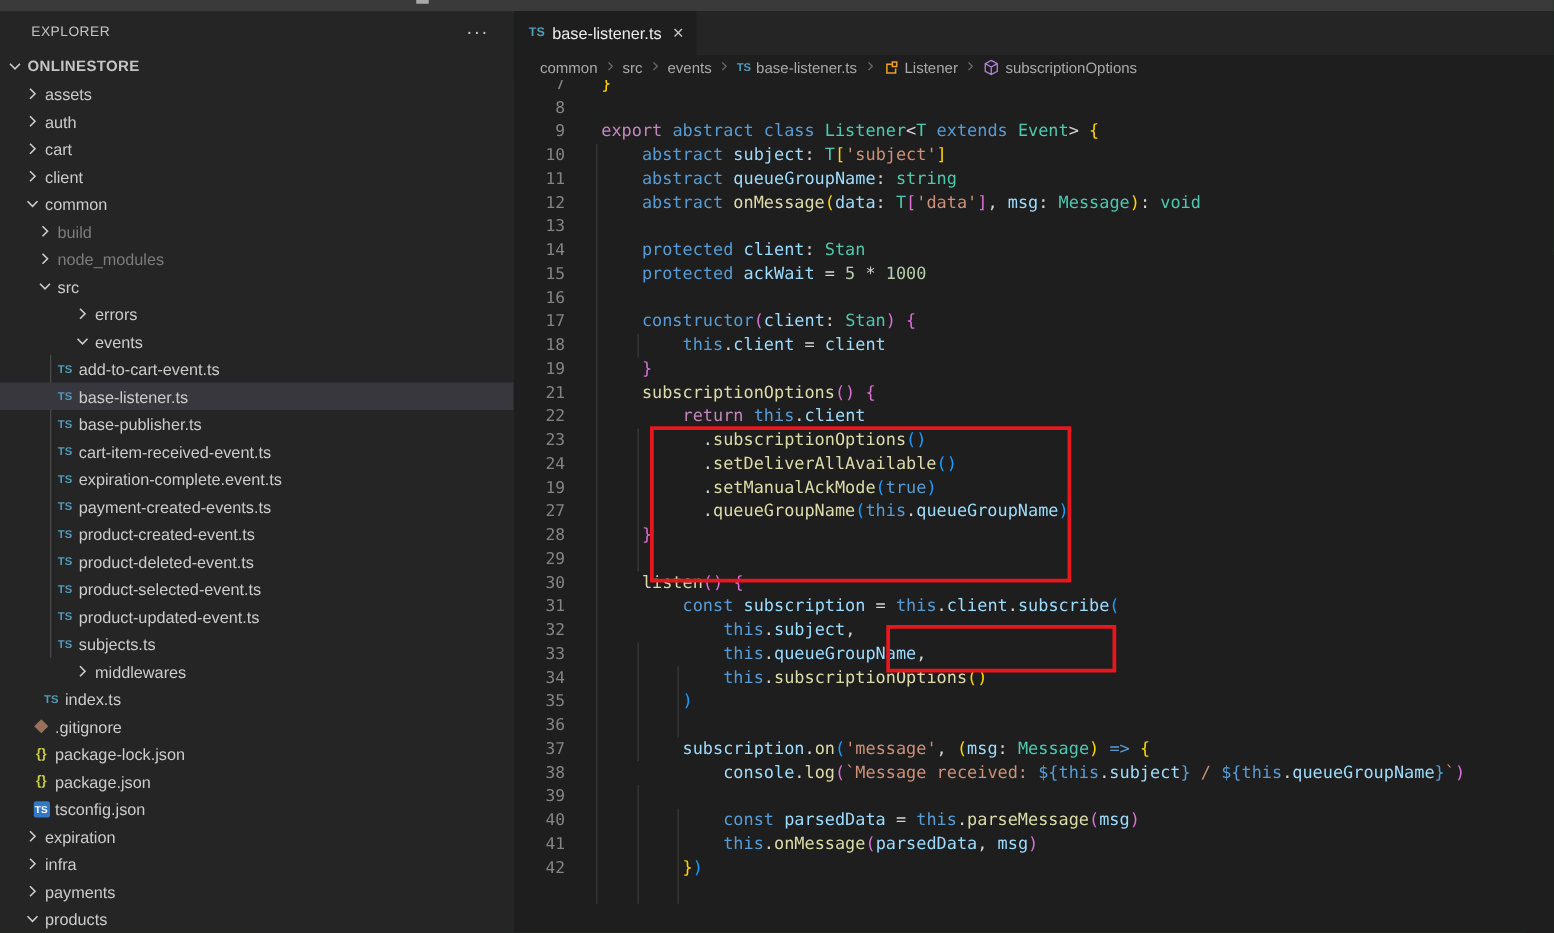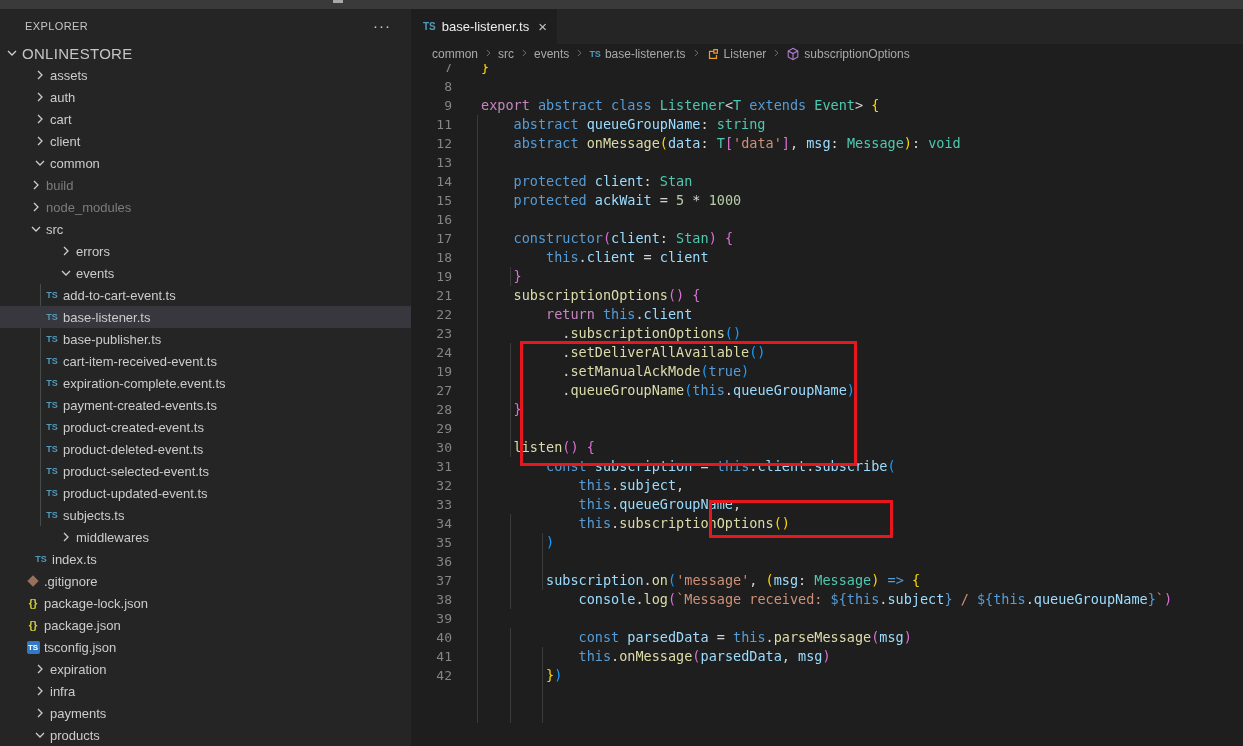--- a/index.html
+++ b/index.html
@@ -17,23 +17,23 @@
                padding:0 20px 0 25px; }
   #sb-title { font-size:11px; color:#c5c5c5; letter-spacing:.4px; }
   #sb-actions { color:#cfcfcf; font-size:15px; letter-spacing:1px; cursor:pointer; line-height:10px; }
   #tree { position:relative; }
   .row { position:relative; height:22px; display:flex; align-items:center; color:#cccccc;
          font-size:13px; white-space:nowrap; cursor:pointer; }
   .row.selected { background:#37373d; }
   .row.dim .lbl { color:#7c7c7c; }
   .row .twist { width:16px; height:16px; flex:0 0 16px; display:flex; align-items:center; justify-content:center; margin-right:2px; }
   .row .lbl { color:#cccccc; }
-  .row.root .lbl { font-weight:normal; font-size:15px; color:#c5c5c5; letter-spacing:.3px; }
+  .row.root .lbl { font-weight:bold; font-size:12px; color:#c5c5c5; letter-spacing:.3px; }
   .folder.lvl0 { padding-left:4px; }
-  .folder.lvl1 { padding-left:32px; }
+  .folder.lvl1 { padding-left:18px; }
   .folder.lvl2 { padding-left:28px; }
   .folder.lvl3 { padding-left:58px; }
   .file.lvl2 { padding-left:25px; }
   .file.lvl3 { padding-left:33px; }
   .file.lvl4 { padding-left:44px; }
   .ficon { width:16px; height:16px; flex:0 0 16px; margin-right:3px; display:flex;
            align-items:center; justify-content:center; font-weight:bold; font-size:9px; }
   .ficon.ts { color:#519aba; }
   .ficon.json { color:#cbcb41; font-size:11px; }
   .ficon.tsconfig span { background:#3178c6; color:#fff; font-size:8px; width:13px; height:13px;
@@ -354,20 +354,21 @@
       <div class="guide g4" style="top:209px;height:19px"></div>
       <div class="guide g4" style="top:285px;height:114px"></div>
       <div class="guide g4" style="top:456px;height:95px"></div>
       <div class="guide g4" style="top:570px;height:95px"></div>
       <div class="guide g8" style="top:475px;height:57px"></div>
       <div class="guide g8" style="top:589px;height:76px"></div>
       <div id="lines">
           <div class="cl"><span class="ln">7</span><span class="ct"><span class="b1">}</span></span></div>
           <div class="cl"><span class="ln">8</span><span class="ct"></span></div>
           <div class="cl"><span class="ln">9</span><span class="ct"><span class="c">export </span><span class="k">abstract </span><span class="k">class </span><span class="t">Listener</span><span class="o">&lt;</span><span class="t">T</span><span class="k"> extends </span><span class="t">Event</span><span class="o">&gt; </span><span class="b1">{</span></span></div>
+          <div class="cl"><span class="ln">10</span><span class="ct"><span class="o">    </span><span class="k">abstract </span><span class="v">subject</span><span class="o">: </span><span class="t">T</span><span class="b1">[</span><span class="s">'subject'</span><span class="b1">]</span></span></div>
           <div class="cl"><span class="ln">11</span><span class="ct"><span class="o">    </span><span class="k">abstract </span><span class="v">queueGroupName</span><span class="o">: </span><span class="t">string</span></span></div>
           <div class="cl"><span class="ln">12</span><span class="ct"><span class="o">    </span><span class="k">abstract </span><span class="f">onMessage</span><span class="b1">(</span><span class="v">data</span><span class="o">: </span><span class="t">T</span><span class="b2">[</span><span class="s">'data'</span><span class="b2">]</span><span class="o">, </span><span class="v">msg</span><span class="o">: </span><span class="t">Message</span><span class="b1">)</span><span class="o">: </span><span class="t">void</span></span></div>
           <div class="cl"><span class="ln">13</span><span class="ct"></span></div>
           <div class="cl"><span class="ln">14</span><span class="ct"><span class="o">    </span><span class="k">protected </span><span class="v">client</span><span class="o">: </span><span class="t">Stan</span></span></div>
           <div class="cl"><span class="ln">15</span><span class="ct"><span class="o">    </span><span class="k">protected </span><span class="v">ackWait</span><span class="o"> = </span><span class="n">5</span><span class="o"> * </span><span class="n">1000</span></span></div>
           <div class="cl"><span class="ln">16</span><span class="ct"></span></div>
           <div class="cl"><span class="ln">17</span><span class="ct"><span class="o">    </span><span class="k">constructor</span><span class="b2">(</span><span class="v">client</span><span class="o">: </span><span class="t">Stan</span><span class="b2">) </span><span class="b2">{</span></span></div>
           <div class="cl"><span class="ln">18</span><span class="ct"><span class="o">        </span><span class="k">this</span><span class="o">.</span><span class="v">client</span><span class="o"> = </span><span class="v">client</span></span></div>
           <div class="cl"><span class="ln">19</span><span class="ct"><span class="o">    </span><span class="b2">}</span></span></div>
           <div class="cl"><span class="ln">21</span><span class="ct"><span class="o">    </span><span class="f">subscriptionOptions</span><span class="b2">()</span><span class="o"> </span><span class="b2">{</span></span></div>

